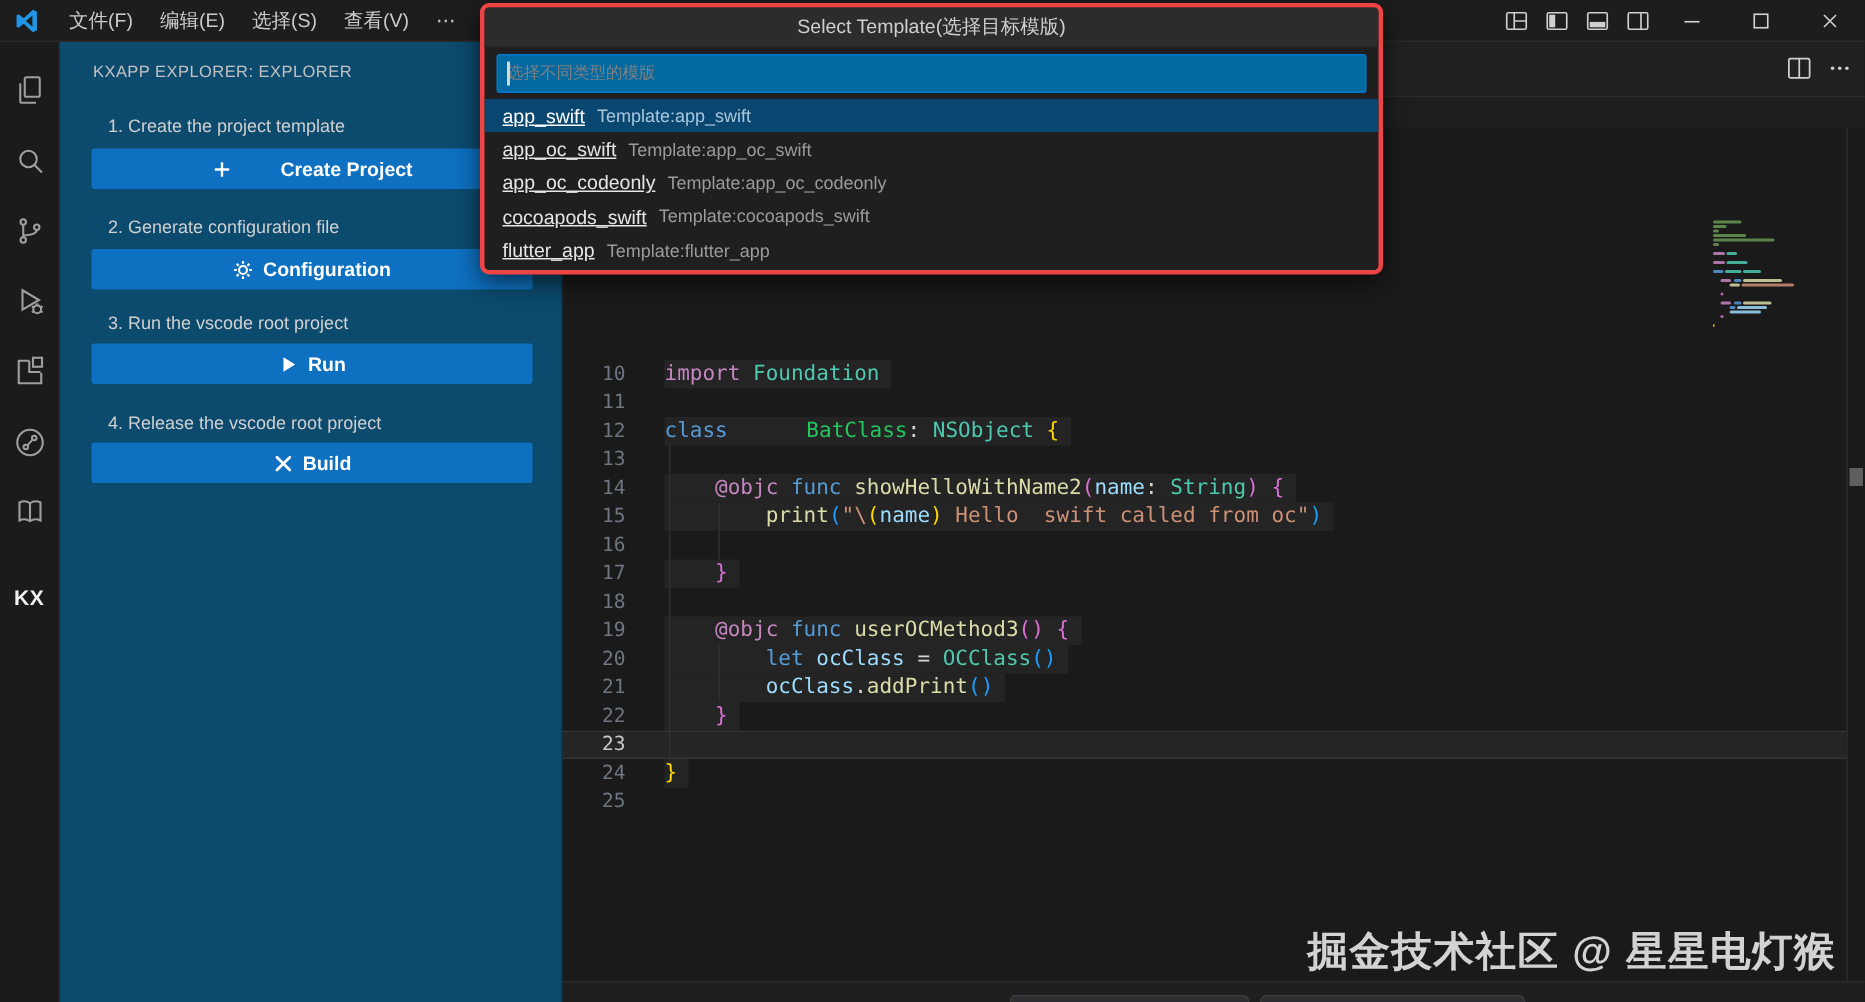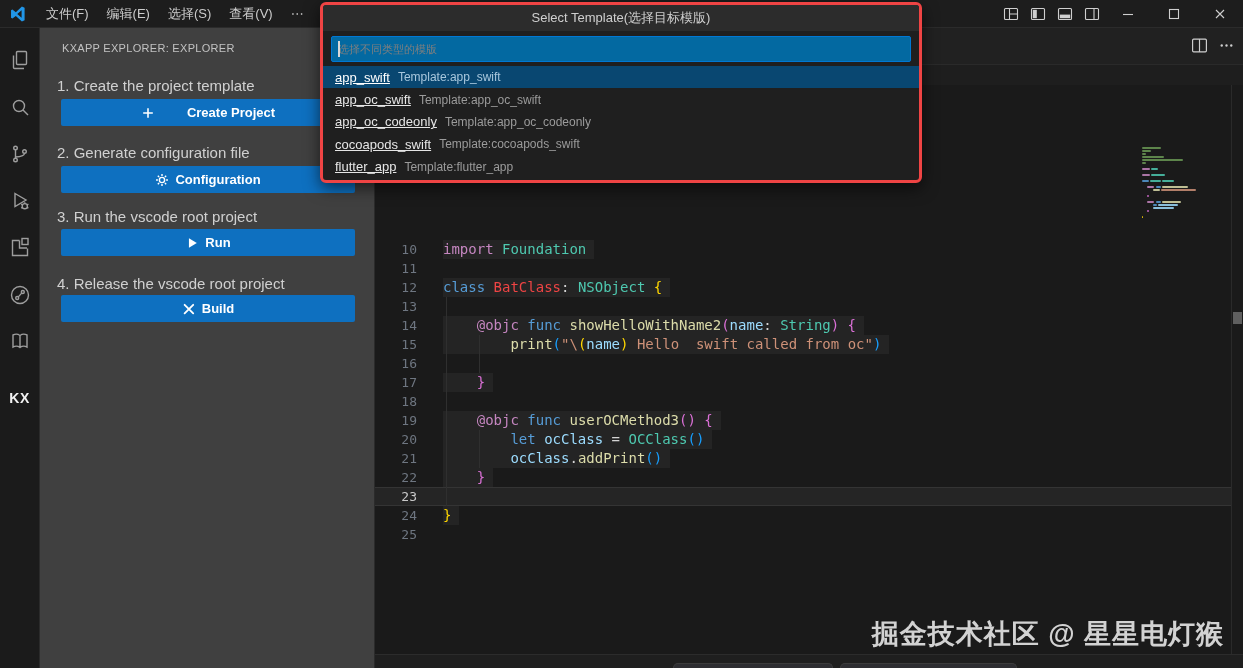--- a/index.html
+++ b/index.html
@@ -20,23 +20,23 @@
 
   
   #activitybar { position:absolute; left:0; top:28px; width:40px; height:640px;
     background:#1b1b1b; border-right:1px solid #2b2b2b; z-index:5; }
   .ab-item { position:absolute; left:0; width:39px; height:40px; display:flex; align-items:center; justify-content:center; }
   .ab-item svg { stroke:#9e9e9e; fill:none; stroke-width:1.4; width:24px; height:24px; }
   #kx-label { font-size:14px; font-weight:bold; color:#f2f2f2; letter-spacing:0.5px; }
 
   
   #sidebar { position:absolute; left:40px; top:28px; width:335px; height:640px;
-    background:#404040; border-right:1px solid #2b2b2b; z-index:5; }
+    background:#0c4a6e; border-right:1px solid #2b2b2b; z-index:5; }
   #sidebar-title { position:absolute; left:22px; top:14px; font-size:11px; color:#c2c2c2; letter-spacing:0.3px; }
-  .step-label { position:absolute; left:17px; font-size:15px; color:#d0d0d0; }
+  .step-label { position:absolute; left:32px; font-size:12px; color:#d0d0d0; }
   .step-btn { position:absolute; left:21px; width:294px; height:27px; background:#0e70c0;
     border:none; border-radius:2px; color:#ffffff; font-size:13px; font-weight:bold;
     font-family:"Liberation Sans", sans-serif; display:flex; align-items:center; justify-content:center; gap:6px; cursor:pointer; }
   .btn-icon { width:14px; height:14px; }
 
   
   #editor { position:absolute; left:375px; top:28px; width:868px; height:640px; background:#1a1a1a; }
   #tabstrip { position:absolute; left:0; top:0; width:868px; height:37px; background:#212121; border-bottom:1px solid #2a2a2a; }
   #editor-actions { position:absolute; right:8px; top:9px; display:flex; gap:10px; align-items:center; }
   #breadcrumbs { position:absolute; left:0; top:37px; width:868px; height:20px; background:#1e1e1e; }
@@ -283,21 +283,21 @@
         <div class="code-line" style="top: 19px;">
           <span class="ln">10</span>
           <span class="lt has-text"><span style="color: rgb(197, 134, 192);">import</span><span style="color: rgb(78, 201, 176);"> Foundation</span></span>
         </div>
         <div class="code-line" style="top: 38px;">
           <span class="ln">11</span>
           <span class="lt"></span>
         </div>
         <div class="code-line" style="top: 57px;">
           <span class="ln">12</span>
-          <span class="lt has-text"><span style="color: rgb(86, 156, 214);">class </span><span style="color: #ef4444;">BatClass</span><span style="color: rgb(212, 212, 212);">: </span><span style="color: rgb(78, 201, 176);">NSObject </span><span style="color: rgb(255, 215, 0);">{</span></span>
+          <span class="lt has-text"><span style="color: rgb(86, 156, 214);">class </span><span style="color: #22c55e; margin-left: 44px;">BatClass</span><span style="color: rgb(212, 212, 212);">: </span><span style="color: rgb(78, 201, 176);">NSObject </span><span style="color: rgb(255, 215, 0);">{</span></span>
         </div>
         <div class="code-line" style="top: 76px;">
           <span class="ln">13</span>
           <span class="lt"></span>
         </div>
         <div class="code-line" style="top: 95px;">
           <span class="ln">14</span>
           <span class="lt has-text"><span style="color: rgb(212, 212, 212);">    </span><span style="color: rgb(197, 134, 192);">@objc </span><span style="color: rgb(86, 156, 214);">func </span><span style="color: rgb(220, 220, 170);">showHelloWithName2</span><span style="color: rgb(218, 112, 214);">(</span><span style="color: rgb(156, 220, 254);">name</span><span style="color: rgb(212, 212, 212);">: </span><span style="color: rgb(78, 201, 176);">String</span><span style="color: rgb(218, 112, 214);">) {</span></span>
         </div>
         <div class="code-line" style="top: 114px;">

